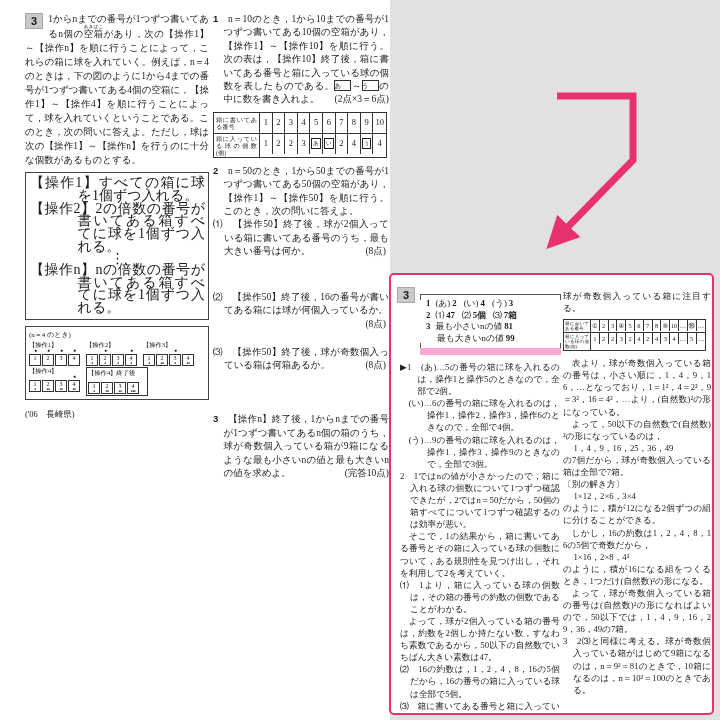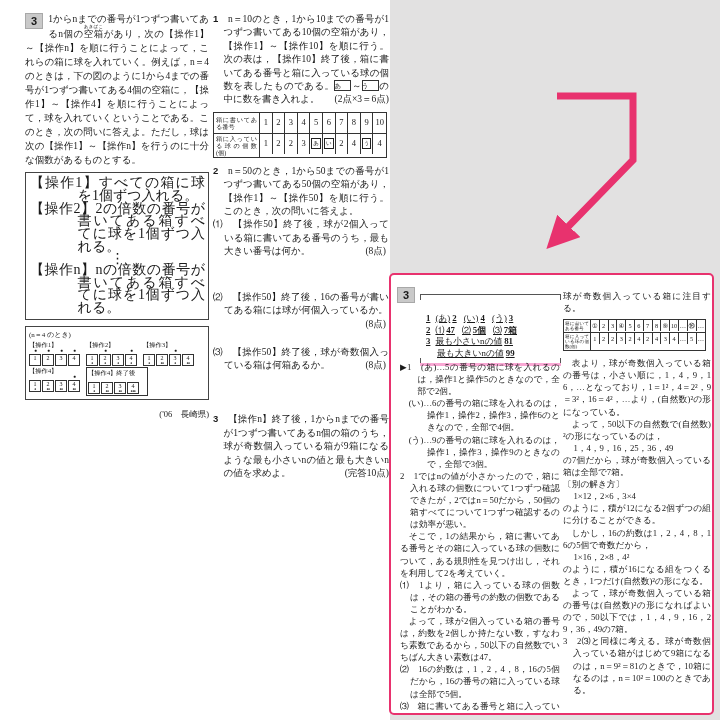--- a/index.html
+++ b/index.html
@@ -21,21 +21,21 @@
   .panels { display:flex; flex-wrap:wrap; }
   .panel { width:56px; margin:1px 1px 0 0; }
   .panel.boxed { border:1.5px solid #333; padding:1px; width:62px; }
   .p-label { font-size:6.3px; line-height:7px; white-space:nowrap; overflow:hidden; }
   .drop-row { height:6px; display:flex; }
   .slot { width:13px; text-align:center; font-size:5px; line-height:6px; }
   .box-row { display:flex; }
   .mini-box { width:12px; height:12px; border:1px solid #333; margin-right:1px; display:inline-flex; flex-direction:column; align-items:center; }
   .mini-num { font-size:6px; line-height:6px; }
   .mini-fill { font-size:3.5px; line-height:4px; letter-spacing:-0.5px; }
-  .credit { text-align:right; font-size:8.5px; margin-top:7px; }
+  .credit { font-size:8.5px; margin-top:7px; }
 
   
   .qnum { font-weight:bold; font-family:"Liberation Sans","DejaVu Sans",sans-serif; }
   .qpara { padding-left:1.1em; text-indent:-1.1em; }
   .pts { float:right; }
   .inline-blank { display:inline-block; border:1px solid #333; min-width:17px; text-align:center; font-size:6.5px; line-height:9px; padding:0 2px; vertical-align:1px; }
   .qitem { padding-left:1.15em; text-indent:-1.15em; }
   .mb1 { margin-bottom:32px; } .mb2 { margin-bottom:28px; } .mb3 { margin-bottom:40px; }
 
   
@@ -46,21 +46,21 @@
   .trow > div:last-child { border-right:none; }
   #q1-table .th-cell { width:46px; font-size:6.2px; line-height:7px; padding:1px 2px; display:flex; align-items:center; word-break:break-all; }
   #q1-table .td-cell { width:12.6px; height:20px; display:flex; align-items:center; justify-content:center; font-size:8.5px; }
   #sol-table .th-cell { width:27px; font-size:4.6px; line-height:5px; padding:1px; display:flex; align-items:center; word-break:break-all; }
   #sol-table .td-cell { width:8.8px; height:11px; display:flex; align-items:center; justify-content:center; font-size:6.3px; }
   .blank { display:inline-block; border:1.3px solid #222; font-size:5.5px; line-height:9px; min-width:9px; padding:0 1px; text-align:center; }
 
   
   .sol-box { position:absolute; left:389px; top:273px; width:325px; height:442px; background:#fff; border:2.5px solid #e8326e; border-radius:5px; overflow:hidden; }
   .sol-num { position:absolute; left:6px; top:11px; }
-  .ans-frame { position:absolute; left:29px; top:19px; width:141px; border-top:1px solid #555; border-bottom:3px solid #f9a8d4; padding:18px 6px 4px; font-size:8.8px; line-height:11.6px;text-decoration:underline; }
+  .ans-frame { position:absolute; left:29px; top:19px; width:141px; border-top:1px solid #555; border-bottom:7px solid #f9a8d4; padding:3px 6px 4px; font-size:8.8px; line-height:11.6px; }
   .ans-frame::before, .ans-frame::after { content:""; position:absolute; top:0; bottom:0; width:1px;
      background:linear-gradient(#555 0 5px, transparent 5px calc(100% - 5px), #555 calc(100% - 5px) 100%); }
   .ans-frame::before { left:0; } .ans-frame::after { right:0; }
   .ans-n { font-weight:bold; margin-right:5px; }
   .ans-m { margin-right:2px; }
   .ans-v { margin-right:7px; }
   .ans-line-ind { padding-left:11px; }
   .sol-col { position:absolute; text-align:justify; word-break:break-all; font-size:8.7px; line-height:12.1px; }
   .sol-left { left:9px; top:86px; width:160px; height:350px; overflow:hidden; }
   .sol-right { left:172px; top:15px; width:148px; height:422px; overflow:hidden; }

